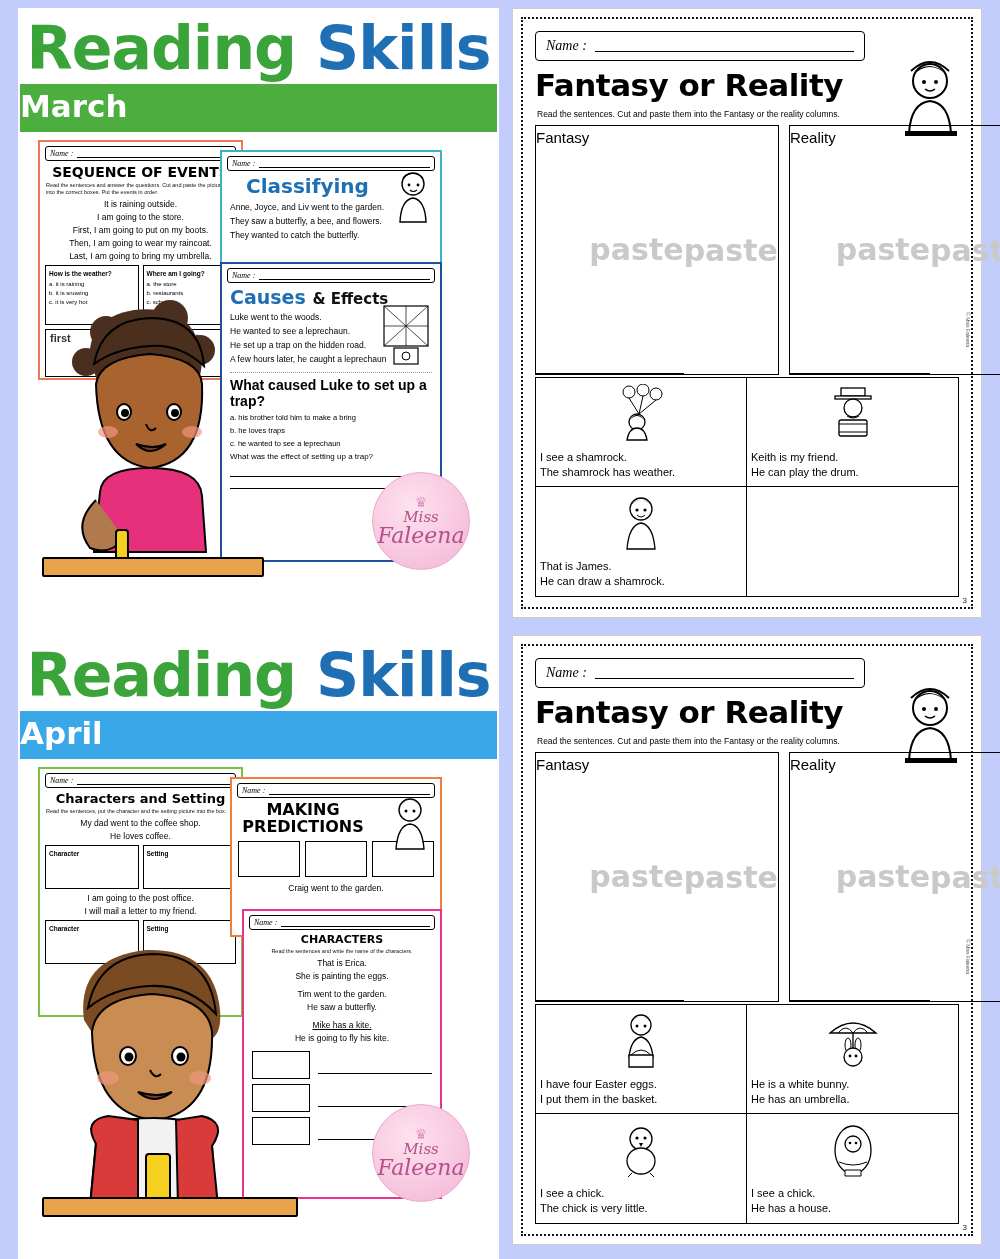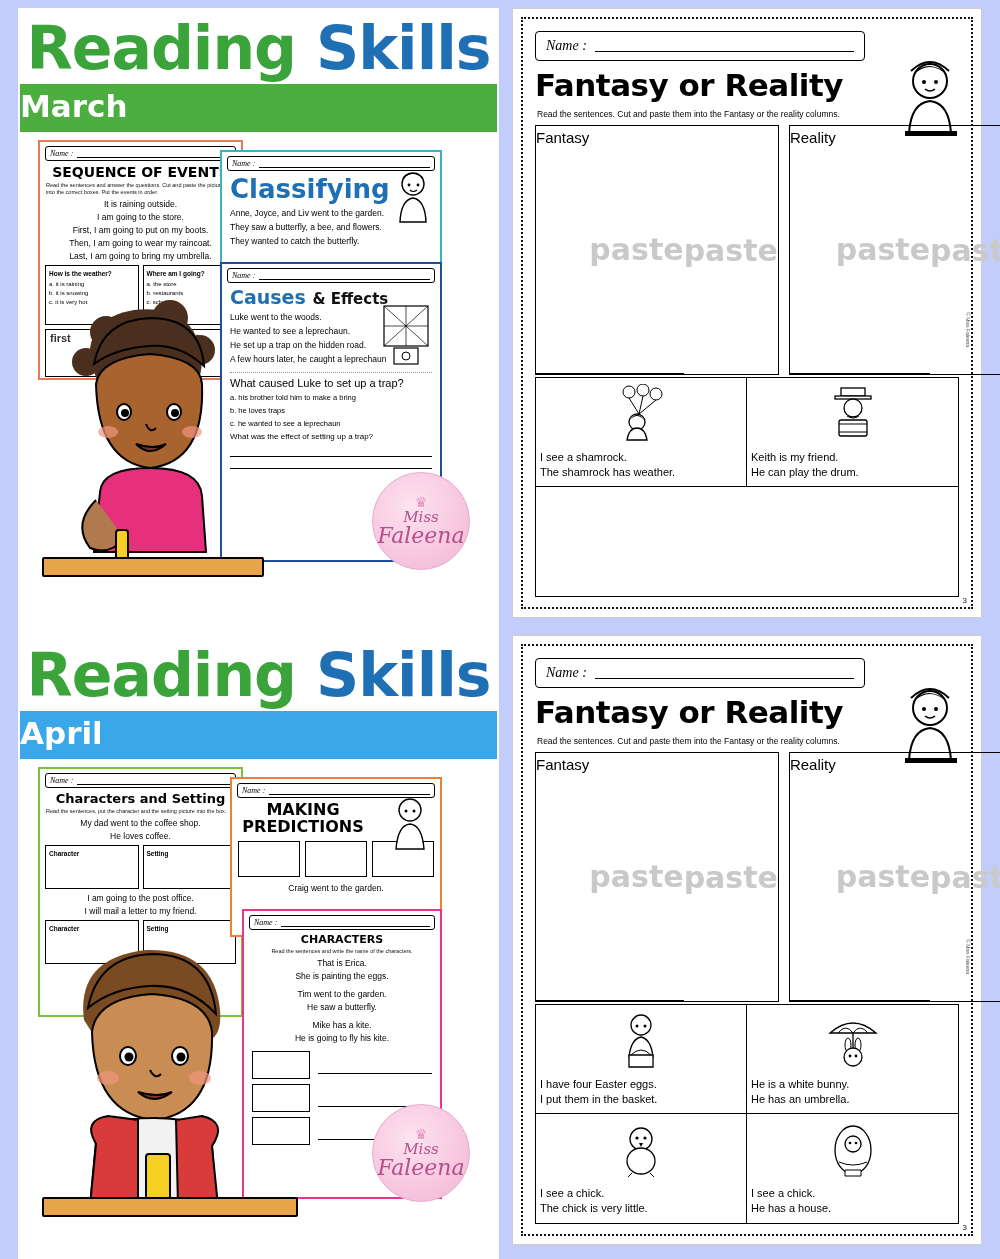--- a/index.html
+++ b/index.html
@@ -163,21 +163,21 @@
             <span>last</span>
           </div>
       </div>
     </div>
 
     <div class="ws" style="left:200px;top:18px;width:222px;height:150px;border:2px solid #37b3c4;">
       <div class="nameline">
         <span>Name  :</span>
         <span class="rule"></span>
       </div>
-      <h3 style="text-align:left;margin-left:8px;font-size:26px;color:#1f6fb5;">Classifying</h3>
+      <h3 style="text-align:left;margin-left:24px;font-size:20px;color:#1f6fb5;">Classifying</h3>
       <div style="position:absolute;right:6px;top:18px;">
         <svg width="42" height="54" viewBox="0 0 42 54">
           <circle cx="21" cy="14" r="11" fill="#fff" stroke="#000" stroke-width="1.4"></circle>
           <path d="M10 9 Q21 -1 32 9 Q30 4 21 3 Q12 3 10 9Z" fill="#000"></path>
           <circle cx="17" cy="15" r="1.4" fill="#000"></circle>
             <circle cx="26" cy="15" r="1.4" fill="#000"></circle>
           <path d="M18 20 Q21 23 25 20" stroke="#000" fill="none" stroke-width="1.2"></path>
           <path d="M8 52 Q9 30 21 28 Q33 30 34 52Z" fill="#fff" stroke="#000" stroke-width="1.4"></path>
         </svg>
       </div>
@@ -201,21 +201,21 @@
           <path d="M6 8 L50 48 M50 8 L6 48 M28 8 L28 48 M6 28 L50 28" stroke="#000" stroke-width="0.7"></path>
           <rect x="16" y="50" width="24" height="16" fill="#fff" stroke="#000" stroke-width="1.2"></rect>
           <circle cx="28" cy="58" r="4" fill="none" stroke="#000" stroke-width="1"></circle>
         </svg>
       </div>
       <div class="sentl">Luke went to the woods.</div>
       <div class="sentl">He wanted to see a leprechaun.</div>
       <div class="sentl">He set up a trap on the hidden road.</div>
       <div class="sentl">A few hours later, he caught a leprechaun</div>
       <div style="border-top:1px dotted #999;margin:8px 8px 2px 8px;"></div>
-      <div class="sentl" style="font-size:11px;">What caused Luke to set up a trap?</div>
+      <div class="sentl" style="font-size:14px;font-weight:bold;">What caused Luke to set up a trap?</div>
       <div class="sentl" style="font-size:7.5px;margin-top:2px;">a. his brother told him to make a bring</div>
       <div class="sentl" style="font-size:7.5px;margin-top:2px;">b. he loves traps</div>
       <div class="sentl" style="font-size:7.5px;margin-top:2px;">c. he wanted to see a leprechaun</div>
       <div class="sentl" style="font-size:8px;margin-top:4px;">What was the effect of setting up a trap?</div>
       <div class="ans-lines">
           <div></div>
           <div></div>
         </div>
     </div>
 
@@ -314,20 +314,34 @@
             <rect x="10" y="12" width="36" height="3" fill="#fff" stroke="#000" stroke-width="1.3"></rect>
             <circle cx="28" cy="24" r="9" fill="#fff" stroke="#000" stroke-width="1.3"></circle>
             <path d="M22 32 Q28 36 34 32" stroke="#000" fill="none"></path>
             <rect x="14" y="36" width="28" height="16" rx="2" fill="#fff" stroke="#000" stroke-width="1.3"></rect>
             <path d="M14 40 L42 40 M14 48 L42 48" stroke="#000"></path>
           </svg>
         </div>
         <div class="txt">Keith is my friend.</div>
         <div class="txt" style="margin-top:0">He can play the drum.</div>
       </div>
+      <div class="fr-card">
+        <div class="art">
+          <svg width="52" height="58" viewBox="0 0 52 58">
+            <circle cx="26" cy="16" r="11" fill="#fff" stroke="#000" stroke-width="1.3"></circle>
+            <path d="M16 12 Q26 2 36 12 Q32 7 26 7 Q20 7 16 12Z" fill="#000"></path>
+            <circle cx="22" cy="17" r="1.6" fill="#000"></circle>
+              <circle cx="30" cy="17" r="1.6" fill="#000"></circle>
+            <path d="M22 22 Q26 26 30 22" stroke="#000" fill="none"></path>
+            <path d="M12 56 Q14 32 26 30 Q38 32 40 56Z" fill="#fff" stroke="#000" stroke-width="1.3"></path>
+          </svg>
+        </div>
+        <div class="txt">That is James.</div>
+        <div class="txt" style="margin-top:0">He can draw a shamrock.</div>
+      </div>
     </div>
     <div class="sidecredit">© Miss Faleena</div>
     <div class="pagenum">3</div>
   </div>
 </div>
 
 <div class="page cover" style="left:18px;top:635px;">
   <div class="title-area">
     <div class="rs-title">
       <span class="rs-word1">Reading</span>
@@ -397,21 +411,21 @@
       <div class="nameline">
         <span>Name  :</span>
         <span class="rule"></span>
       </div>
       <h3 style="font-size:11px;">CHARACTERS</h3>
       <div class="sub" style="text-align:center;">Read the sentences and write the name of the characters.</div>
       <div class="sent">That is Erica.</div>
       <div class="sent">She is painting the eggs.</div>
       <div class="sent" style="margin-top:8px;">Tim went to the garden.</div>
       <div class="sent">He saw a butterfly.</div>
-      <div class="sent" style="margin-top:8px;">Mike has a kite.</div>
+      <div class="sent" style="margin-top:8px;text-decoration:underline;">Mike has a kite.</div>
       <div class="sent">He is going to fly his kite.</div>
       <div style="margin:8px 8px 0 8px;">
         <div style="display:flex;align-items:center;gap:8px;margin-bottom:5px;">
           <div style="width:56px;height:26px;border:1px solid #000;"></div>
           <div style="flex:1;border-bottom:1px solid #000;height:16px;"></div>
         </div>
         <div style="display:flex;align-items:center;gap:8px;margin-bottom:5px;">
           <div style="width:56px;height:26px;border:1px solid #000;"></div>
           <div style="flex:1;border-bottom:1px solid #000;height:16px;"></div>
         </div>

